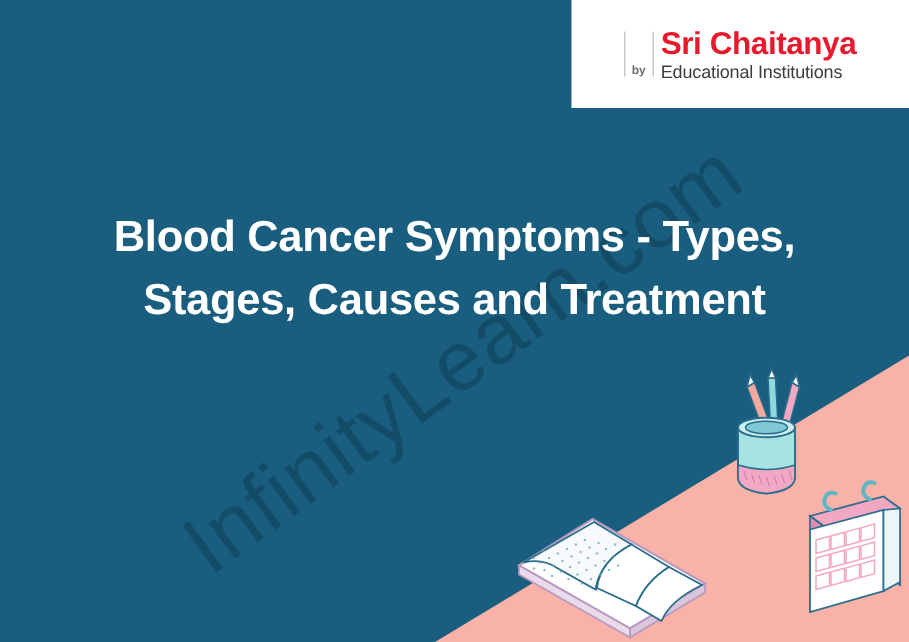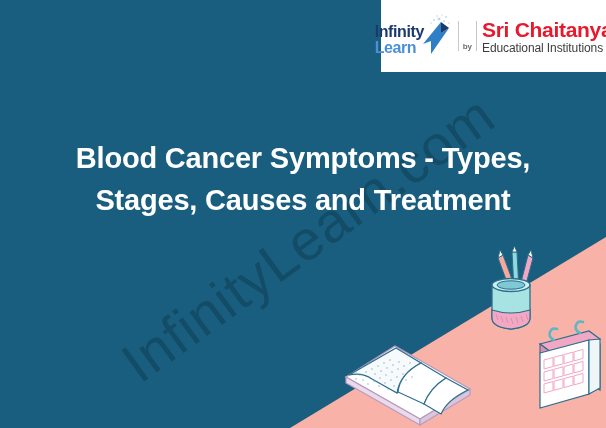--- a/index.html
+++ b/index.html
@@ -275,38 +275,20 @@
       <path d="M580 333 q-6 -3 -4 -8 q2 -5 7 -3" fill="none" stroke="#5fb6c4" stroke-width="2.6" stroke-linecap="round"></path>
     </g>
   </svg>
 
   <div class="watermark">InfinityLearn.com</div>
 
   <h1 class="title">Blood Cancer Symptoms - Types, Stages, Causes and Treatment</h1>
 
   <div class="logo-box">
 
-    <div class="logo-infinity">
-      <span class="il-word il-infinity">Infinity</span>
-      <span class="il-word il-learn">Learn</span>
-      <svg class="il-swoosh" width="40" height="44" viewBox="0 0 40 44" xmlns="http://www.w3.org/2000/svg">
-        <path d="M8 30 L26 8 L26 19 L34 14 L16 40 L16 27 Z" fill="#2f7fc7"></path>
-        <path d="M26 8 L26 19 L34 14 Z" fill="#1b3a6b"></path>
-        <g fill="#bcd8ef">
-          <circle cx="24" cy="5" r="1.4"></circle>
-            <circle cx="29" cy="7" r="1"></circle>
-          <circle cx="19" cy="6" r="1"></circle>
-            <circle cx="31" cy="3" r="0.9"></circle>
-          <circle cx="22" cy="2" r="0.8"></circle>
-            <circle cx="16" cy="9" r="0.8"></circle>
-          <circle cx="34" cy="9" r="0.8"></circle>
-            <circle cx="27" cy="1" r="0.7"></circle>
-        </g>
-      </svg>
-    </div>
 
     <div class="logo-by">
       <span class="divider"></span>
       <span class="by-text">by</span>
       <span class="divider"></span>
     </div>
 
     <div class="logo-sri">
       <span class="sri-name">Sri Chaitanya</span>
       <span class="sri-sub">Educational Institutions</span>

